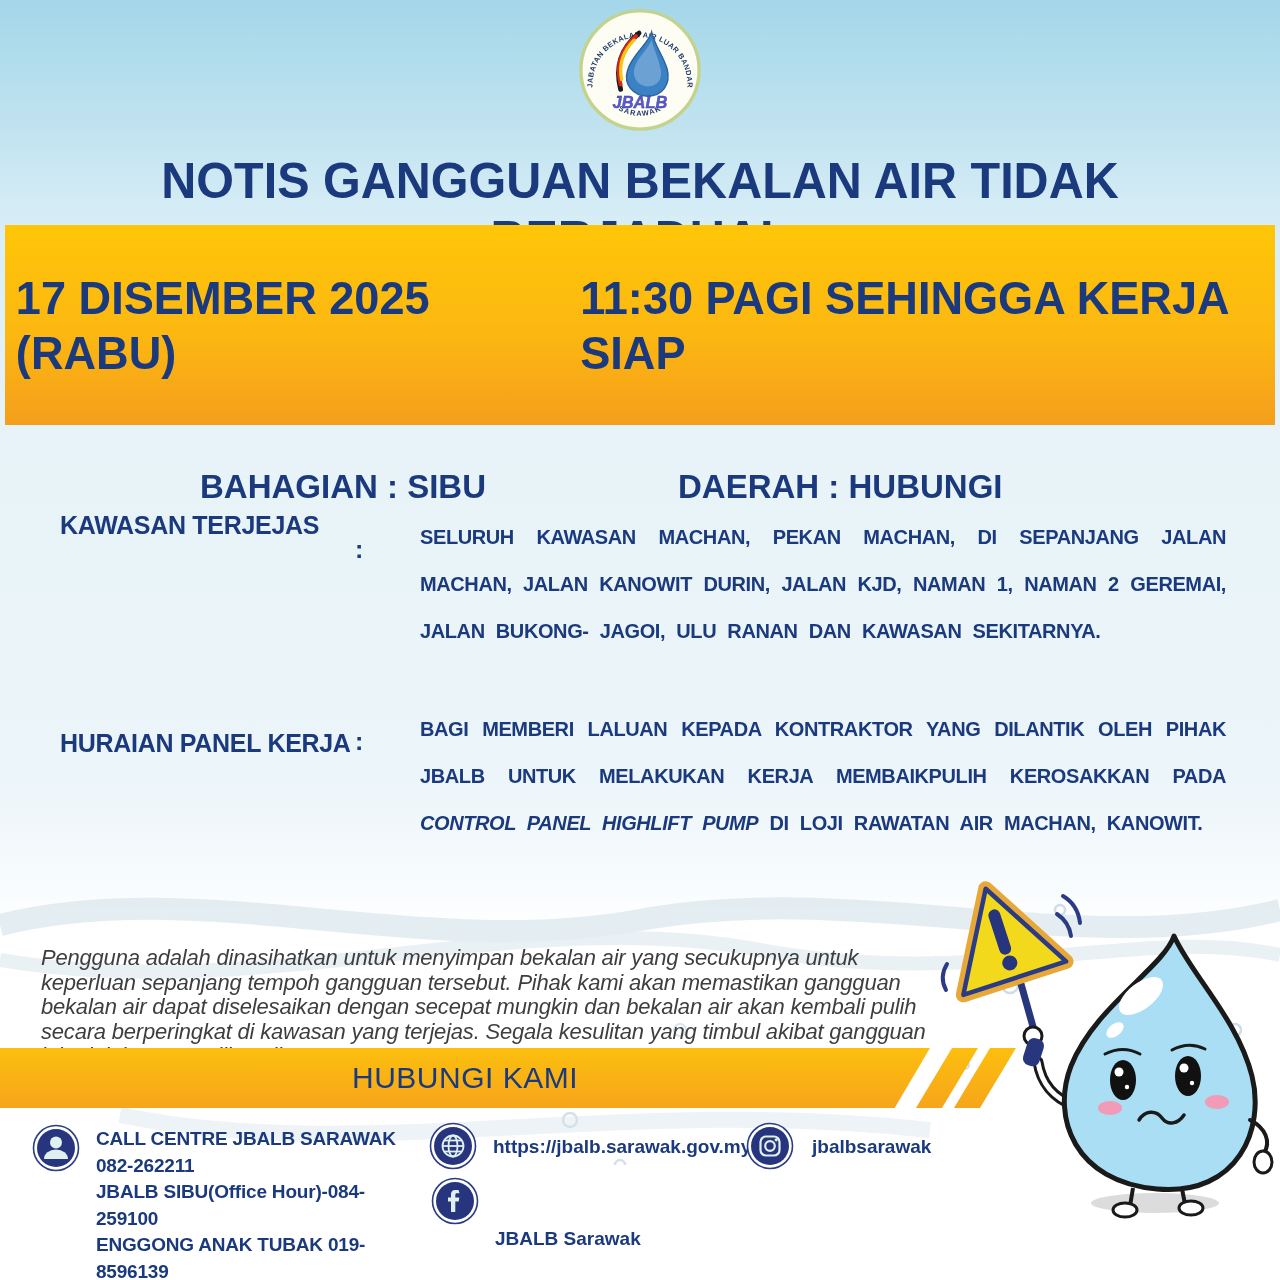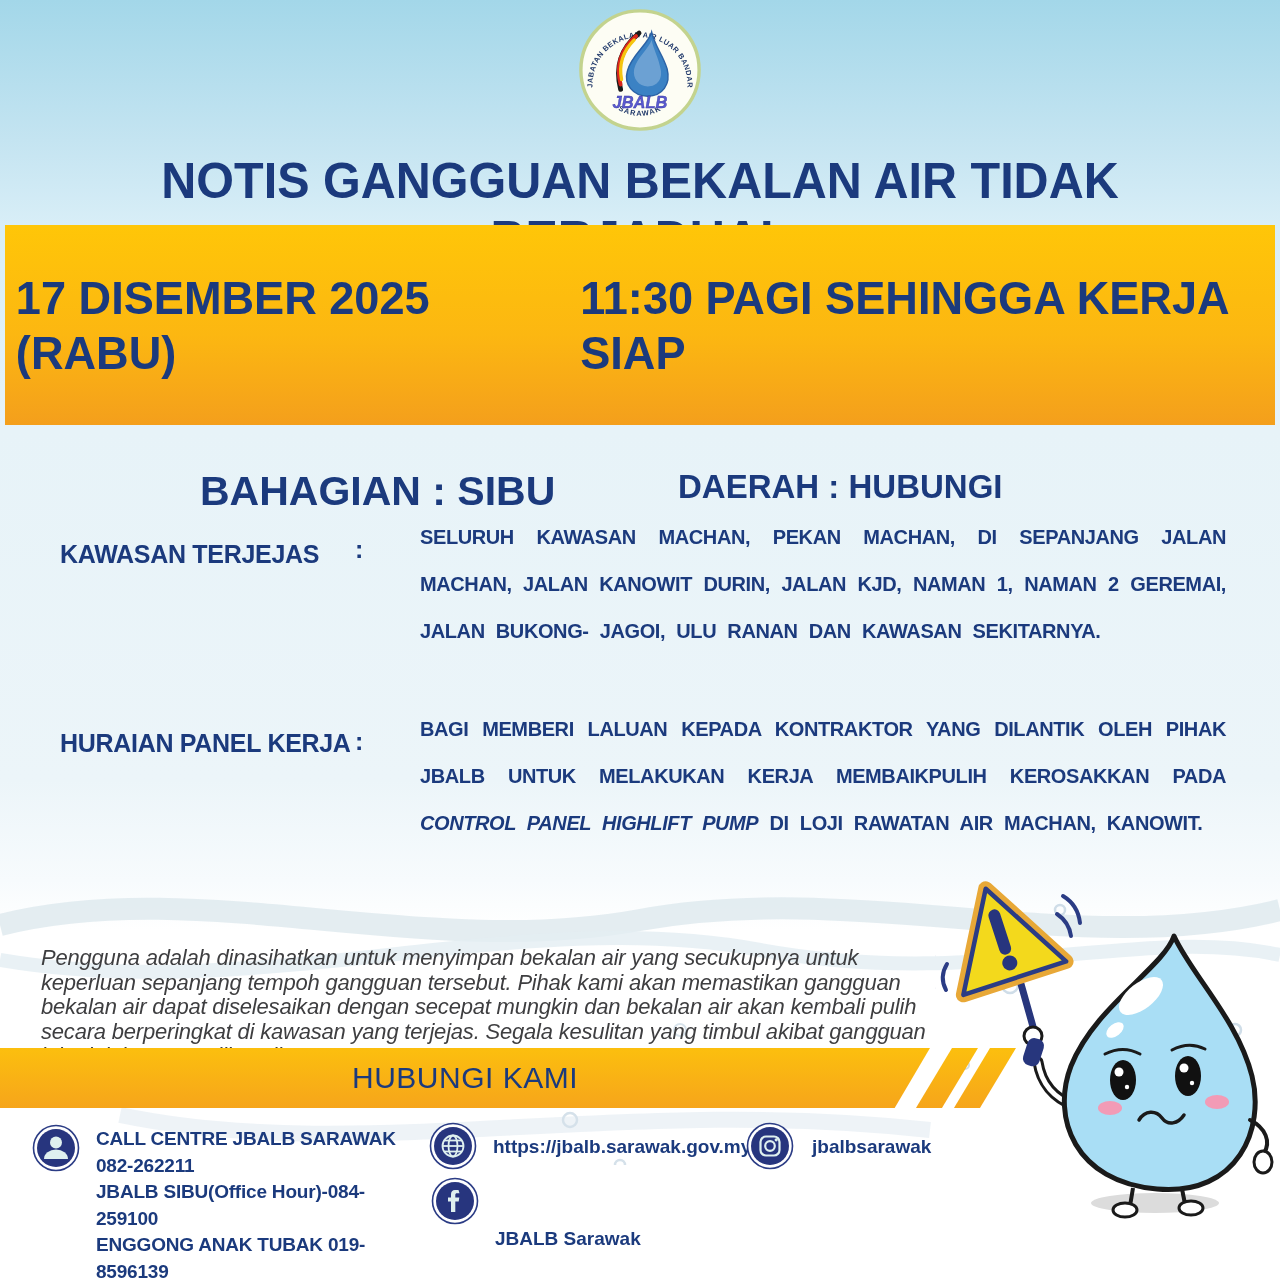--- a/index.html
+++ b/index.html
@@ -23,30 +23,30 @@
   
   .date-banner{
     position:absolute;left:5px;top:225px;width:1270px;height:200px;
     background:linear-gradient(180deg,#ffc608 0%,#fcb711 55%,#f49f1c 100%);
     display:flex;flex-direction:row;align-items:center;justify-content:center;
     gap:18px;
   }
   .date-line{font-size:47px;font-weight:700;color:#1b3a7d;letter-spacing:0;transform:scaleX(0.96);}
   
   .region-row{position:absolute;top:468px;left:0;width:1280px;height:46px;}
-  .region-bahagian{position:absolute;left:200px;top:0;font-size:41px;font-weight:700;color:#1b3a7d;}
+  .region-bahagian{position:absolute;left:200px;top:0;font-size:33px;font-weight:700;color:#1b3a7d;}
   .region-daerah{position:absolute;left:678px;top:0;font-size:33px;font-weight:700;color:#1b3a7d;}
   .detail-label{position:absolute;left:60px;font-size:25px;font-weight:700;color:#1b3a7d;letter-spacing:-0.3px;}
   .detail-colon{position:absolute;left:355px;font-size:25px;font-weight:700;color:#1b3a7d;}
   .detail-text{
     position:absolute;left:420px;width:806px;margin:0;
     font-size:20px;font-weight:700;color:#1b3a7d;
     line-height:47px;text-align:justify;word-spacing:6px;letter-spacing:-0.4px;
   }
-  .kawasan-label{top:540px;}
+  .kawasan-label{top:511px;}
   .kawasan-colon{top:535px;}
   .kawasan-text{top:514px;}
   .huraian-label{top:729px;}
   .huraian-colon{top:727px;}
   .huraian-text{top:706px;}
   .em-italic{font-style:italic;}
   
   .water-decor{position:absolute;left:0;top:865px;width:1280px;height:300px;}
   .disclaimer{
     position:absolute;left:33px;top:938px;width:905px;margin:8px;

